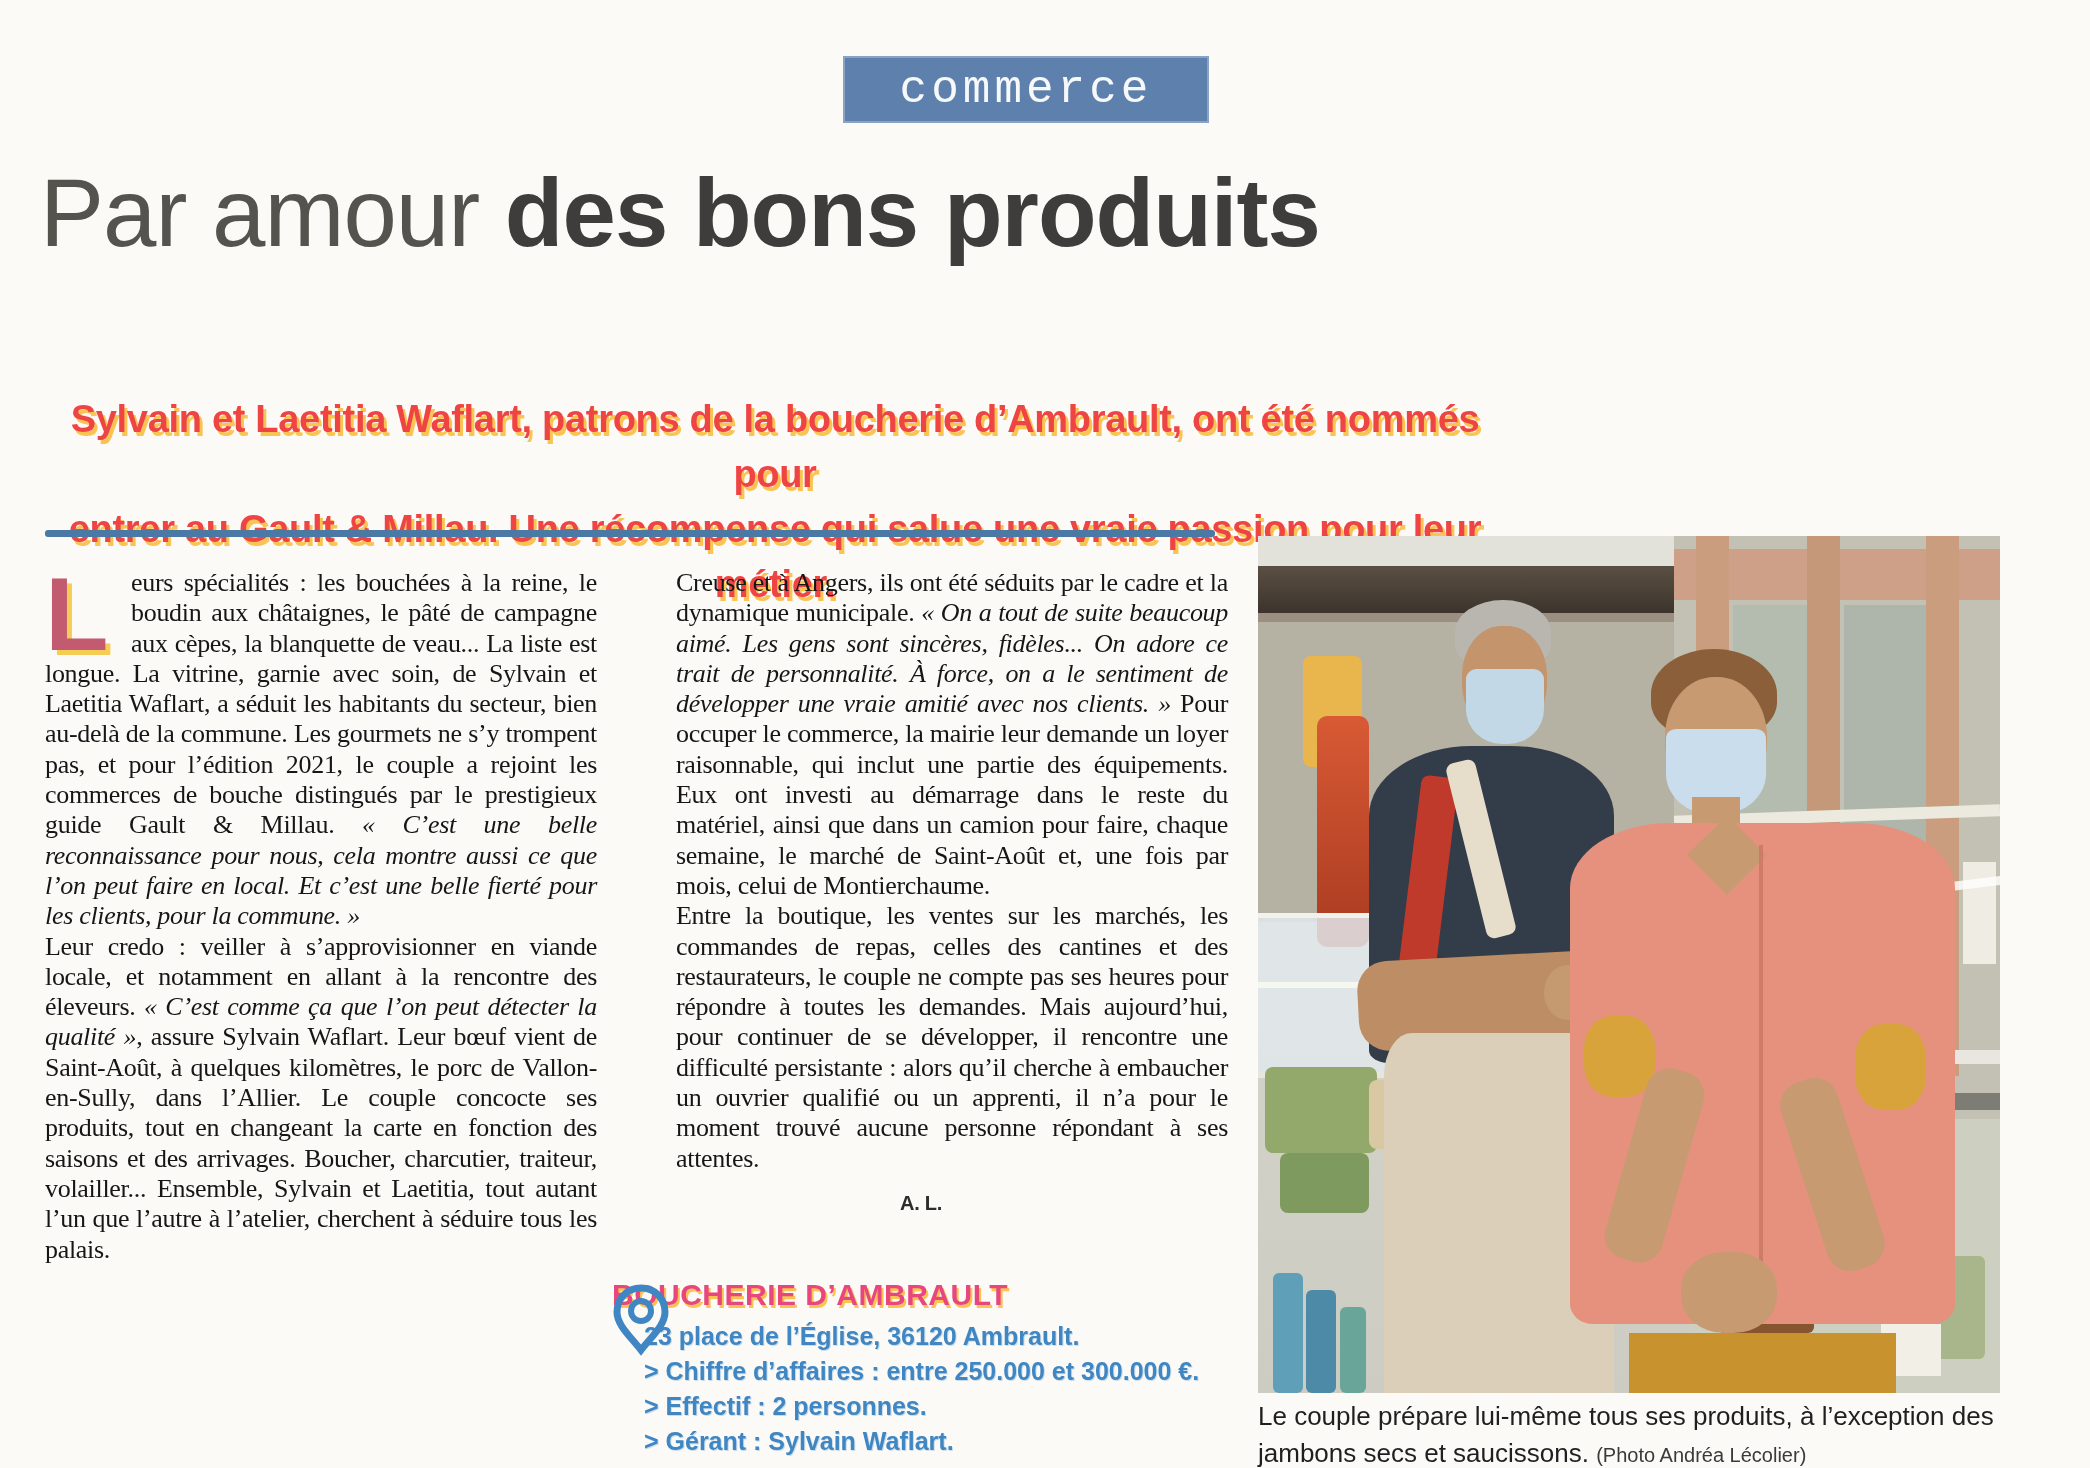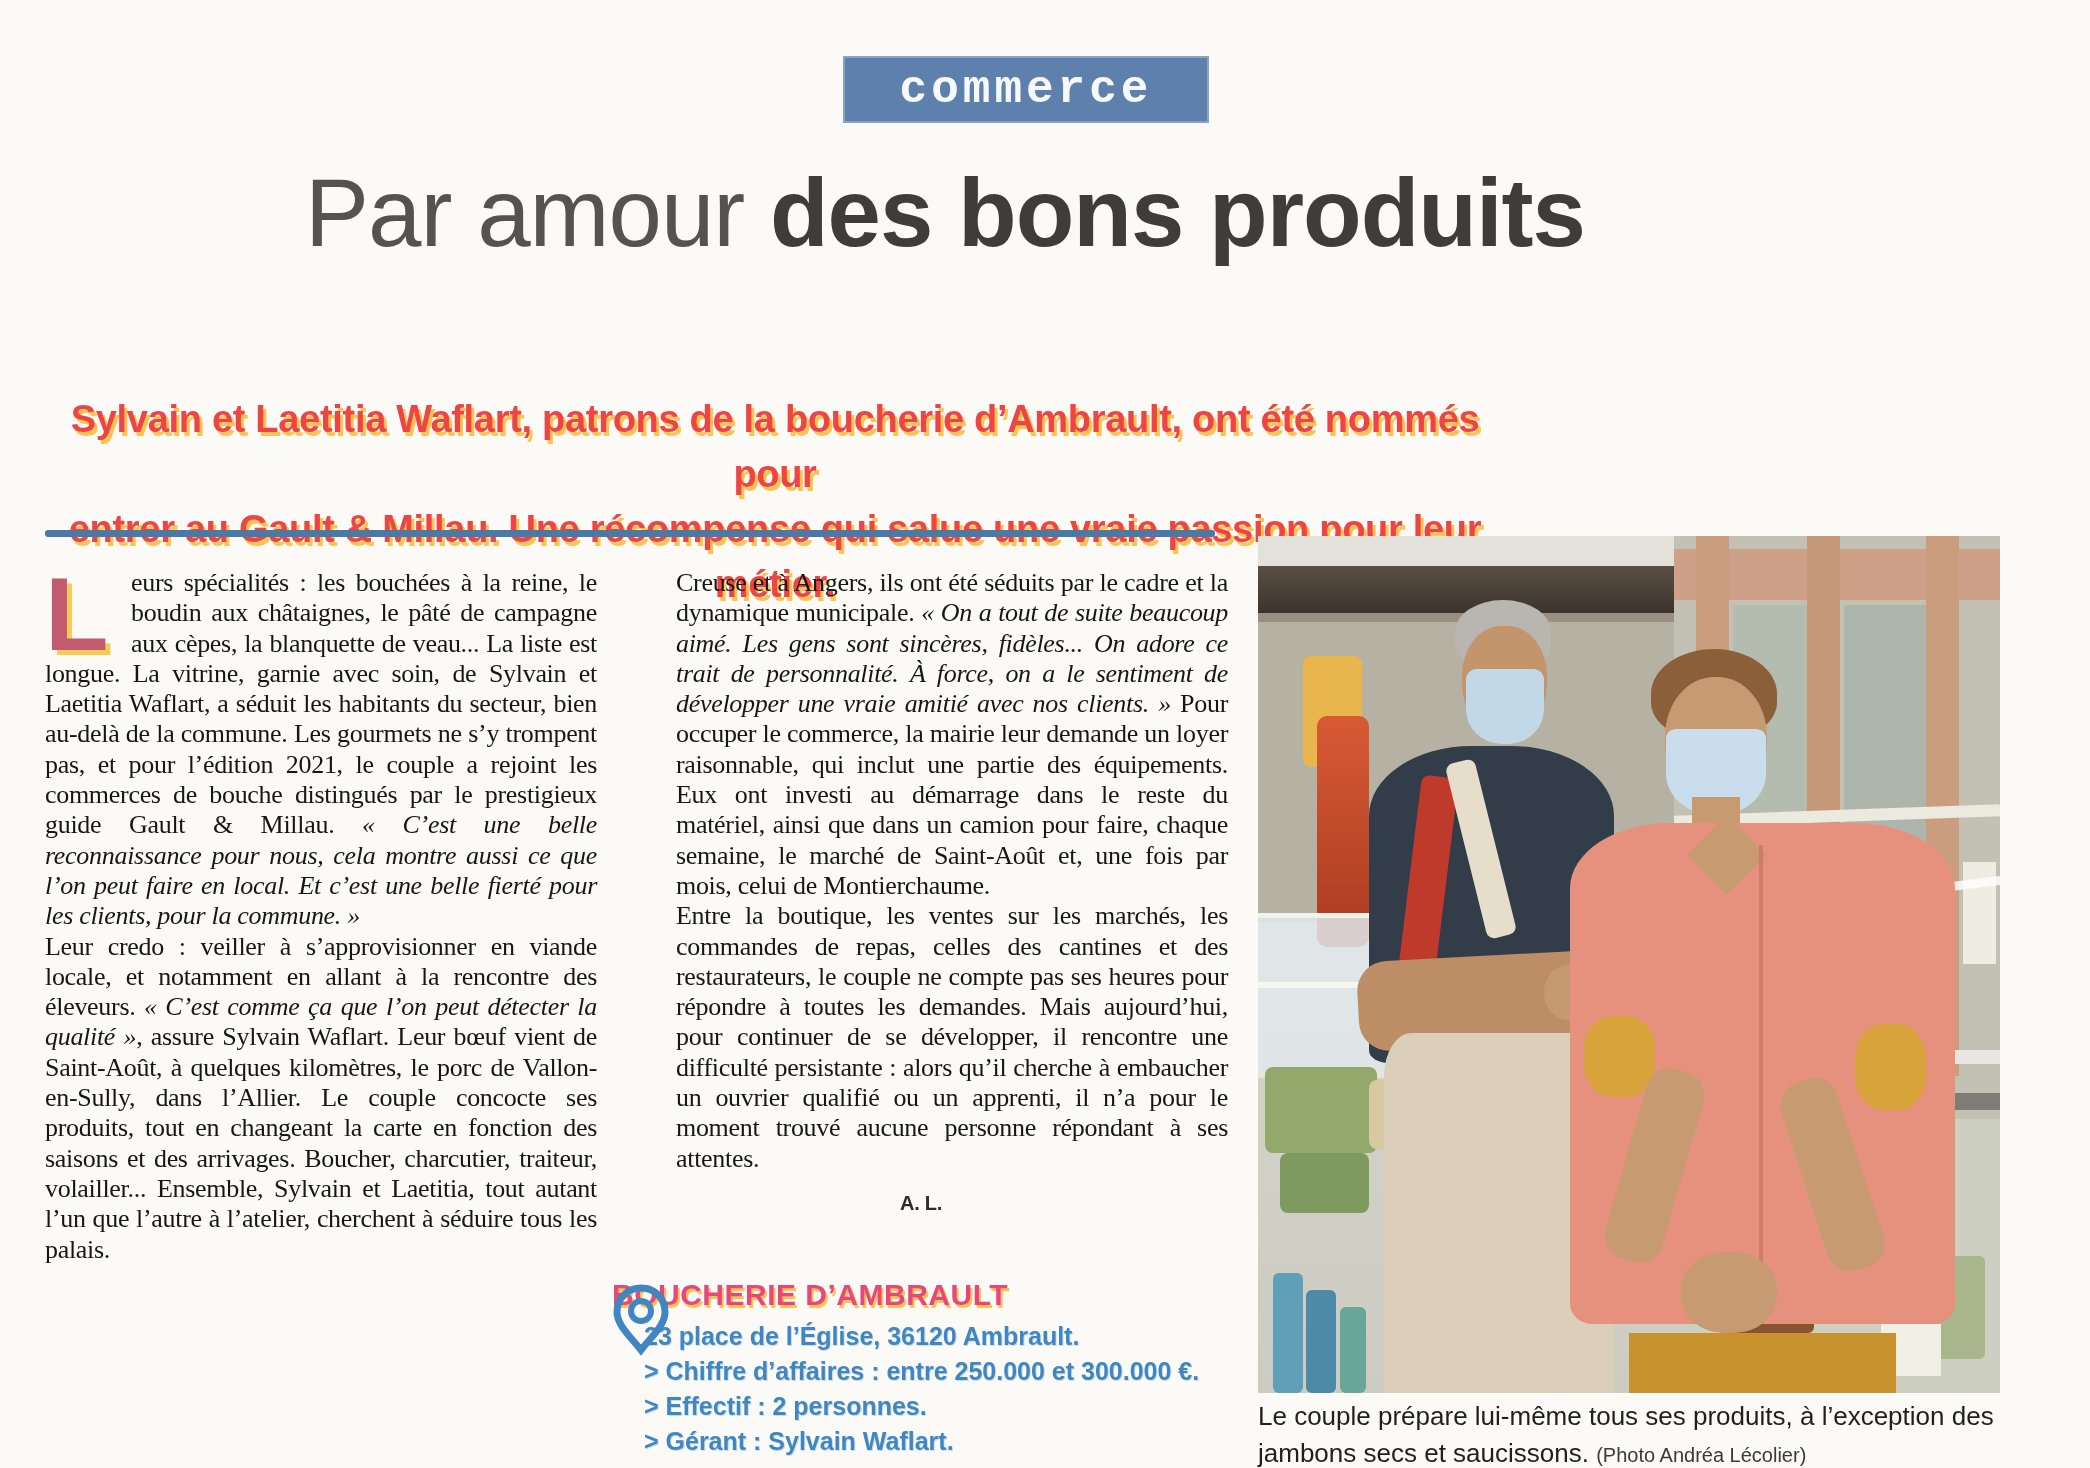--- a/index.html
+++ b/index.html
@@ -1,24 +1,24 @@
 <!DOCTYPE html>
 <html><head>
 <meta charset="utf-8">
 <style>
   html,body{margin:0;padding:0;background:#e8e8e4;}
   .page{position:relative;width:2090px;height:1468px;background:#fbfaf7;overflow:hidden;
         font-family:"Liberation Sans",sans-serif;}
   
   .badge{position:absolute;left:843px;top:56px;width:366px;height:67px;background:#5d80ad;
          box-shadow:0 0 0 2px #8aa3c4 inset;display:flex;align-items:center;justify-content:center;}
-  .badge span{font-family:"Liberation Mono","DejaVu Sans Mono",monospace;font-weight:700;
+  .badge span{font-family:"Liberation Mono","DejaVu Sans Mono",monospace;font-weight:400;
               font-size:46px;color:#f6f8fa;letter-spacing:4px;}
   
-  .headline{position:absolute;left:40px;top:158px;width:1810px;text-align:center;
+  .headline{position:absolute;left:40px;top:158px;width:1810px;text-align:left;
             font-size:96px;letter-spacing:-1px;white-space:nowrap;}
   .headline .light{font-weight:400;color:#55534e;}
   .headline .bold{font-weight:700;color:#3e3d3b;}
   
   .subhead{position:absolute;left:40px;top:392px;width:1470px;text-align:center;
            font-size:38px;line-height:55px;font-weight:600;letter-spacing:-0.3px;
            color:#ef4444;text-shadow:3px 4px 0 rgba(249,186,54,0.85);}
   
   .rule{position:absolute;left:45px;top:530px;width:1170px;height:7px;background:#4a79a6;border-radius:3px;}
   

